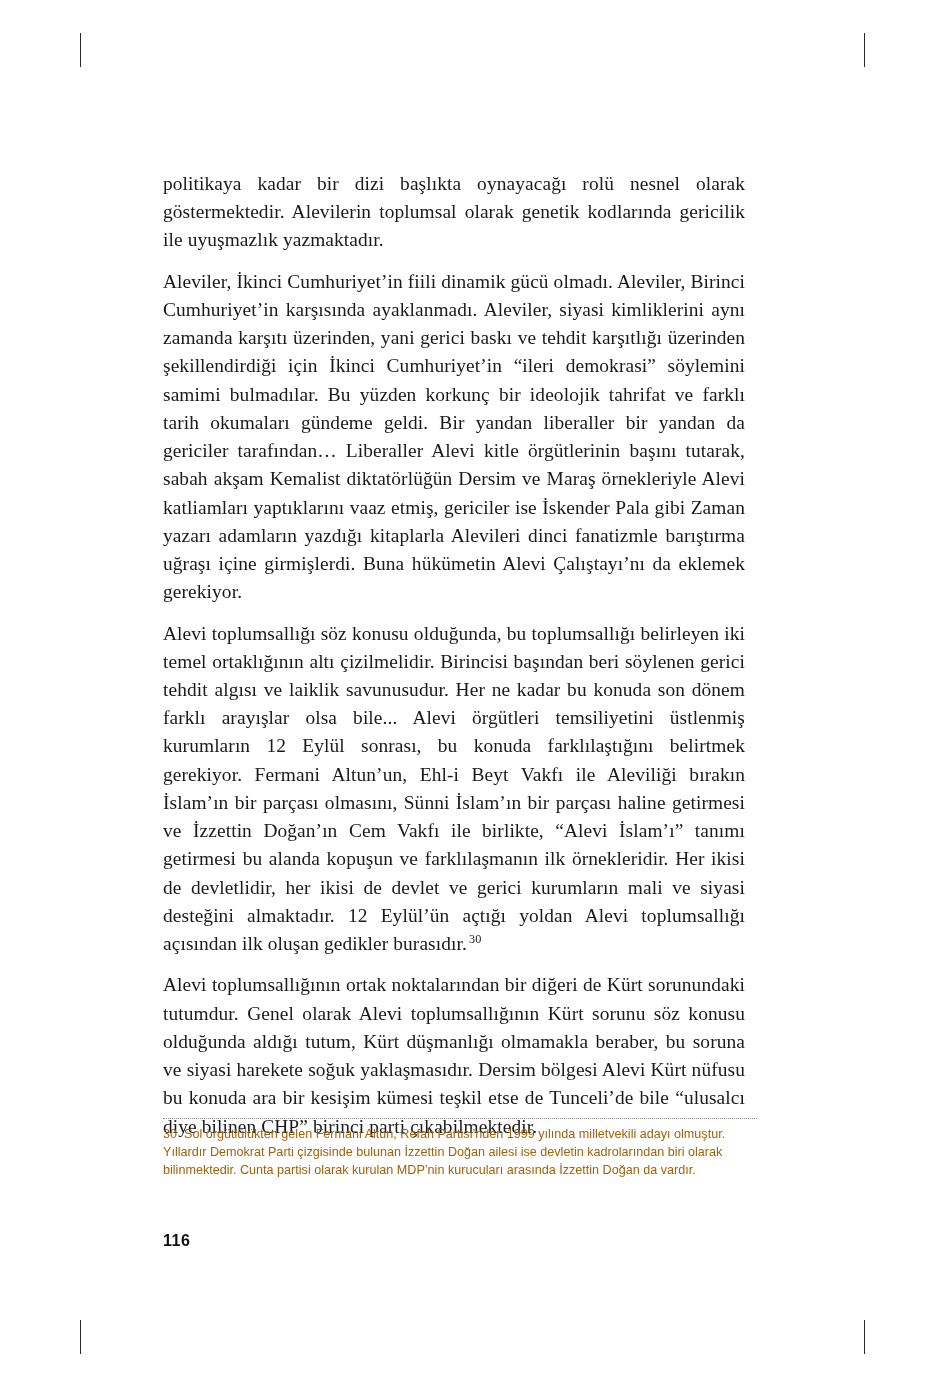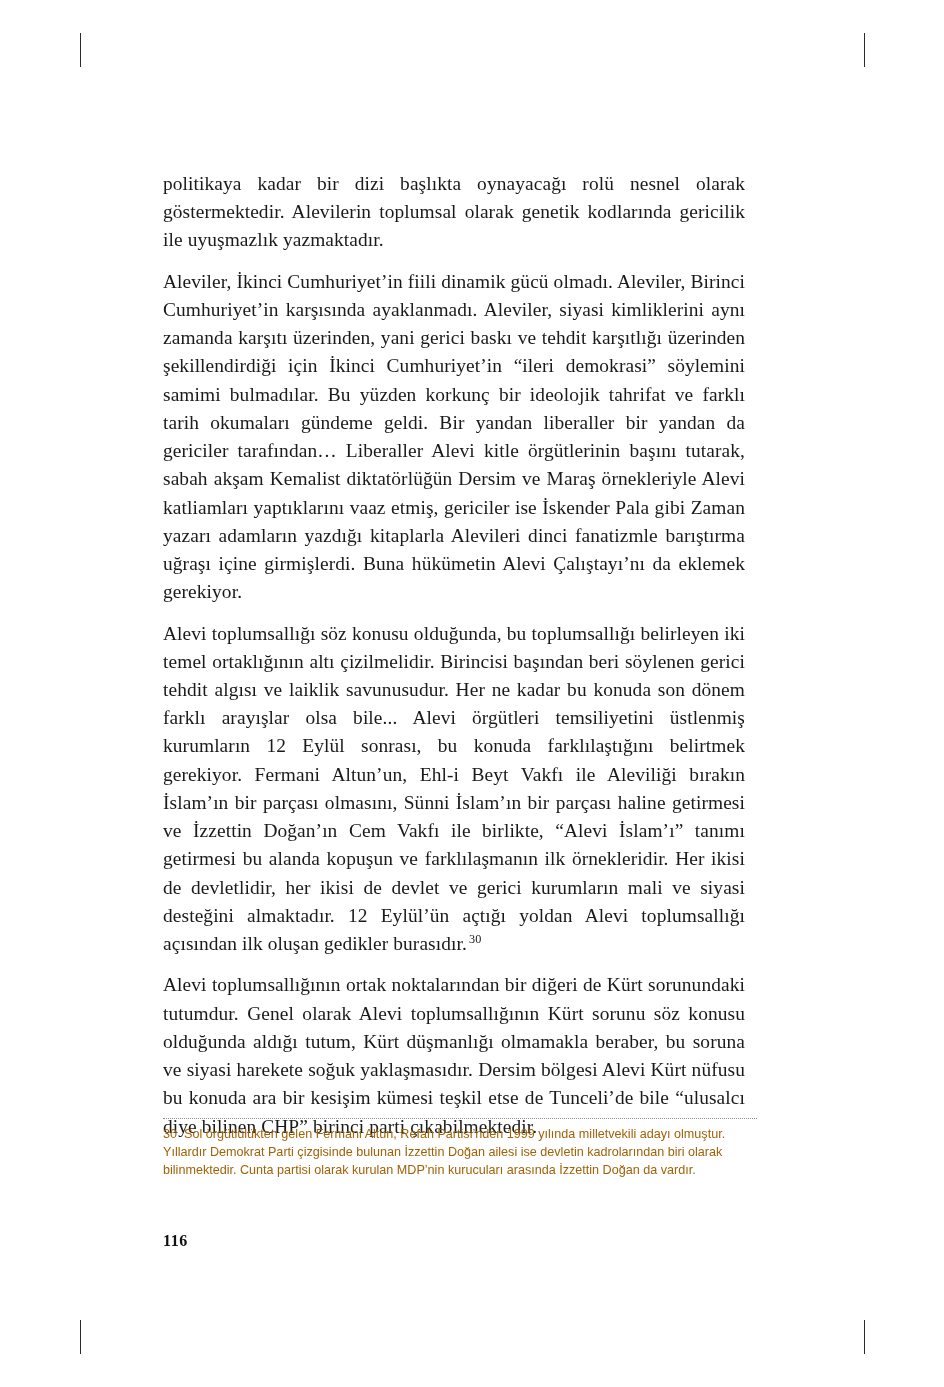--- a/index.html
+++ b/index.html
@@ -65,21 +65,21 @@
     font-size: 12.6px;
     line-height: 1.42;
     text-align: left;
     color: #a16207;
   }
 
   .folio {
     position: absolute;
     left: 163px;
     top: 1232px;
-    font-family: Liberation Serif, serif;
+    font-family: Liberation Sans, sans-serif;
     font-weight: bold;
     font-size: 16px;
     letter-spacing: 0.6px;
     color: #111;
   }
 
   sup.fn-ref {
     font-size: 0.63em;
     vertical-align: super;
     line-height: 0;

